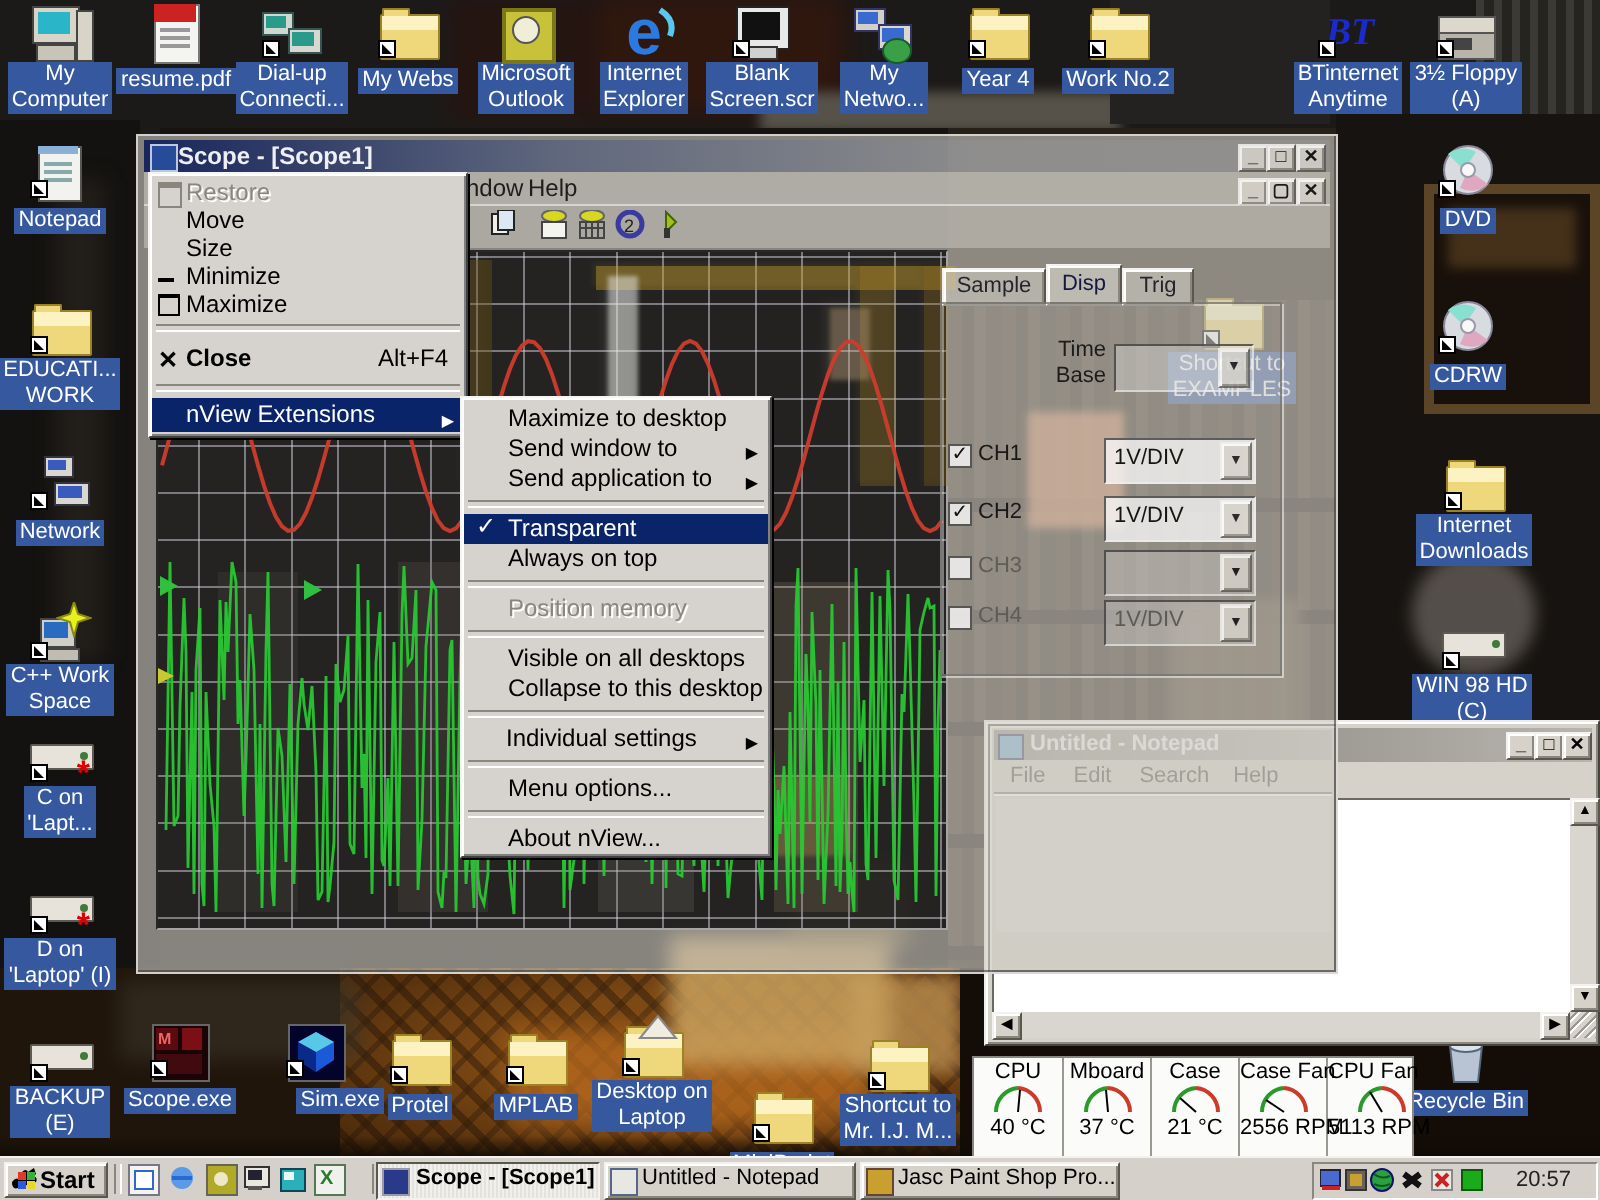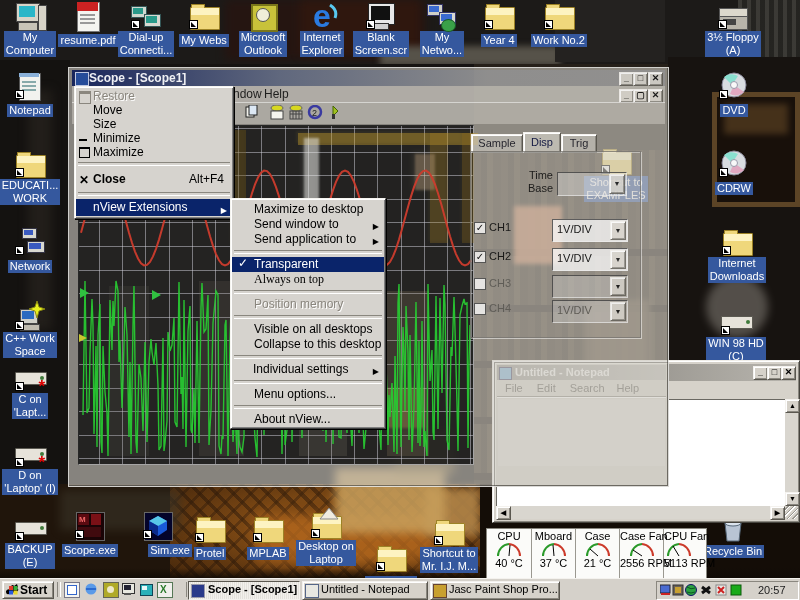--- a/index.html
+++ b/index.html
@@ -146,20 +146,24 @@
   <div class="abs" style="left:15px;top:17px;width:13px;height:11px;background:#3aa048;border-radius:50%;border:1px solid #1a5a28;"></div>
  </div><span class="lbl">My<br>Netwo...</span></div>
 <div class="ico" style="left:465px;top:2px;"><div class="img">
         <div class="folder"></div>
         <div class="sc"></div>
       </div><span class="lbl">Year 4</span></div>
 <div class="ico" style="left:525px;top:2px;"><div class="img">
         <div class="folder"></div>
         <div class="sc"></div>
       </div><span class="lbl">Work No.2</span></div>
+<div class="ico" style="left:640px;top:2px;"><div class="img">
+  <div class="abs" style="left:2px;top:4px;width:30px;height:20px;color:#1a2acd;font:italic bold 19px 'Liberation Serif',serif;">BT</div>
+  <div class="sc"></div>
+ </div><span class="lbl">BTinternet<br>Anytime</span></div>
 <div class="ico" style="left:699px;top:2px;"><div class="img">
   <div class="abs" style="left:2px;top:6px;width:27px;height:8px;background:#dcd8cc;border:1px solid #555;"></div>
   <div class="abs" style="left:2px;top:14px;width:27px;height:12px;background:#b8b4aa;border:1px solid #555;"></div>
   <div class="abs" style="left:6px;top:17px;width:13px;height:6px;background:#444;"></div>
   <div class="sc"></div>
  </div><span class="lbl">3½ Floppy<br>(A)</span></div>
 
 <div class="ico" style="left:-4px;top:72px;"><div class="img">
   <div class="abs" style="left:5px;top:1px;width:20px;height:26px;background:#f2f2ee;border:1px solid #555;"></div>
   <div class="abs" style="left:5px;top:1px;width:20px;height:4px;background:#8ab0d8;"></div>
@@ -474,21 +478,21 @@
   </div>
   <div class="abs" style="left:133px;top:0;width:43px;height:100%;border-right:1px solid #9a9890;text-align:center;">
     <div style="margin-top:1px;">Case Fan</div>
     <svg width="30" height="17" style="margin-top:-1px;">
         <path d="M4,15 A12,12 0 0 1 15,3" fill="none" stroke="#2a9a2a" stroke-width="2"></path>
         <path d="M15,3 A12,12 0 0 1 26,15" fill="none" stroke="#cc3a2a" stroke-width="2"></path>
         <line x1="15" y1="15" x2="6" y2="9" stroke="#000"></line>
       </svg>
     <div style="margin-top:-3px;">2556 RPM</div>
   </div>
-  <div class="abs" style="left:177px;top:0;width:42px;height:100%;text-align:left;">
+  <div class="abs" style="left:177px;top:0;width:42px;height:100%;text-align:right;">
     <div style="margin-top:1px;">CPU Fan</div>
     <svg width="30" height="17" style="margin-top:-1px;">
         <path d="M4,15 A12,12 0 0 1 15,3" fill="none" stroke="#2a9a2a" stroke-width="2"></path>
         <path d="M15,3 A12,12 0 0 1 26,15" fill="none" stroke="#cc3a2a" stroke-width="2"></path>
         <line x1="15" y1="15" x2="9" y2="5" stroke="#000"></line>
       </svg>
     <div style="margin-top:-3px;">5113 RPM</div>
   </div>
 </div>
 
@@ -575,21 +579,21 @@
   <div class="msep"></div>
   <div class="mi hl" style="height:15px;line-height:15px;">nView Extensions<span class="marr" style="top:4px;">▶</span></div>
  </div>
 
  <div class="menu" style="left:230px;top:198px;width:152px;height:224px;padding-top:3px;">
   <div class="mi" style="padding-left:22px;">Maximize to desktop</div>
   <div class="mi" style="padding-left:22px;">Send window to<span class="marr">▶</span></div>
   <div class="mi" style="padding-left:22px;">Send application to<span class="marr">▶</span></div>
   <div class="msep"></div>
   <div class="mi hl" style="padding-left:22px;"><span class="abs" style="left:6px;top:0px;">✓</span>Transparent</div>
-  <div class="mi" style="padding-left:22px;font-family:Liberation Serif, serif;">Always on top</div>
+  <div class="mi" style="padding-left:22px;">Always on top</div>
   <div class="msep"></div>
   <div class="mi gray" style="padding-left:22px;">Position memory</div>
   <div class="msep"></div>
   <div class="mi" style="padding-left:22px;">Visible on all desktops</div>
   <div class="mi" style="padding-left:22px;">Collapse to this desktop</div>
   <div class="msep"></div>
   <div class="mi" style="padding-left:21px;">Individual settings<span class="marr">▶</span></div>
   <div class="msep"></div>
   <div class="mi" style="padding-left:22px;">Menu options...</div>
   <div class="msep"></div>

